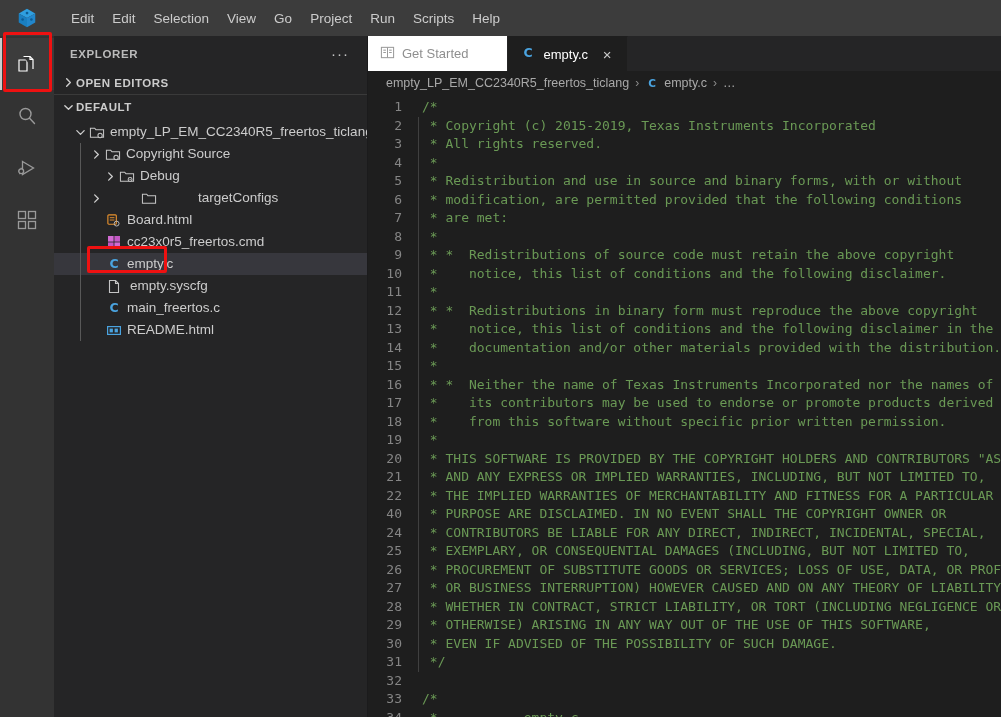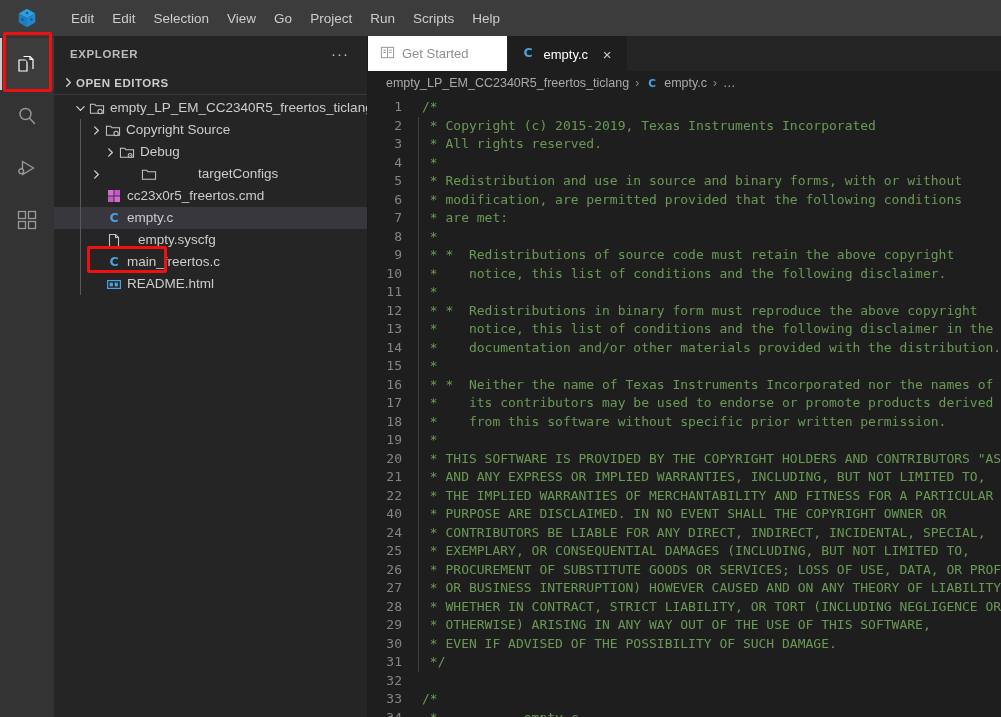--- a/index.html
+++ b/index.html
@@ -393,20 +393,28 @@
 
       <div class="section-header open-editors">
         <span class="twisty">
           <svg width="11" height="11" viewBox="0 0 12 12" fill="none" stroke="#cfcfcf" stroke-width="1.5" stroke-linecap="round" stroke-linejoin="round">
               <polyline points="4,2 8,6 4,10"></polyline>
             </svg>
         </span>
         <span>OPEN EDITORS</span>
       </div>
 
+      <div class="section-header" style="padding-left:6px;">
+        <span class="twisty">
+          <svg width="11" height="11" viewBox="0 0 12 12" fill="none" stroke="#cfcfcf" stroke-width="1.5" stroke-linecap="round" stroke-linejoin="round">
+              <polyline points="2,4 6,8 10,4"></polyline>
+            </svg>
+        </span>
+        <span>DEFAULT</span>
+      </div>
 
       <div class="tree">
 
         <div class="row" style="padding-left:18px;">
           <span class="twisty">
             <svg width="11" height="11" viewBox="0 0 12 12" fill="none" stroke="#cfcfcf" stroke-width="1.4" stroke-linecap="round" stroke-linejoin="round">
                 <polyline points="2,4 6,8 10,4"></polyline>
               </svg>
           </span>
           <span class="ficon">
@@ -459,20 +467,32 @@
               </svg>
           </span>
           <span class="ficon">
             <svg width="16" height="15" viewBox="0 0 17 16" fill="none" stroke="#c5c5c5" stroke-width="1.1">
               <path d="M1.5 3.5 h4.5 l1.3 1.5 h8.2 v8 h-14 z"></path>
             </svg>
           </span>
           <span class="rlabel">targetConfigs</span>
         </div>
 
+        <div class="row" style="padding-left:51px;">
+          <div class="indent-line" style="left:26px;"></div>
+          <span class="ficon">
+            <svg width="15" height="15" viewBox="0 0 16 16">
+              <rect x="2" y="2" width="9" height="10" rx="1" fill="none" stroke="#e8912d" stroke-width="1.2"></rect>
+              <line x1="4" y1="5" x2="9" y2="5" stroke="#e8912d" stroke-width="1"></line>
+              <line x1="4" y1="7.5" x2="9" y2="7.5" stroke="#e8912d" stroke-width="1"></line>
+              <circle cx="11.3" cy="11.3" r="2.6" fill="none" stroke="#bdbdbd" stroke-width="1"></circle>
+            </svg>
+          </span>
+          <span class="rlabel">Board.html</span>
+        </div>
 
         <div class="row" style="padding-left:51px;">
           <div class="indent-line" style="left:26px;"></div>
           <span class="ficon">
             <svg width="14" height="14" viewBox="0 0 14 14">
               <rect x="1" y="1" width="5.6" height="5.6" fill="#d36bd3"></rect>
               <rect x="7.4" y="1" width="5.6" height="5.6" fill="#c458c4"></rect>
               <rect x="1" y="7.4" width="5.6" height="5.6" fill="#c458c4"></rect>
               <rect x="7.4" y="7.4" width="5.6" height="5.6" fill="#d36bd3"></rect>
             </svg>
@@ -491,21 +511,21 @@
         </div>
 
         <div class="row" style="padding-left:51px;">
           <div class="indent-line" style="left:26px;"></div>
           <span class="ficon">
             <svg width="14" height="15" viewBox="0 0 14 15" fill="none" stroke="#c5c5c5" stroke-width="1.1">
               <path d="M2.5 1.5 h6 l3 3 v9 h-9 z"></path>
               <path d="M8.5 1.5 v3 h3"></path>
             </svg>
           </span>
-          <span class="rlabel" style="margin-left:11px;">empty.syscfg</span>
+          <span class="rlabel" style="margin-left:3px;">empty.syscfg</span>
         </div>
 
         <div class="row" style="padding-left:51px;">
           <div class="indent-line" style="left:26px;"></div>
           <span class="ficon">
             <svg width="16" height="16" viewBox="0 0 16 16">
               <text x="8" y="12.3" text-anchor="middle" font-family="'DejaVu Sans', sans-serif" font-size="12.5" font-weight="bold" fill="#4aa3df">C</text>
             </svg>
           </span>
           <span class="rlabel">main_freertos.c</span>

